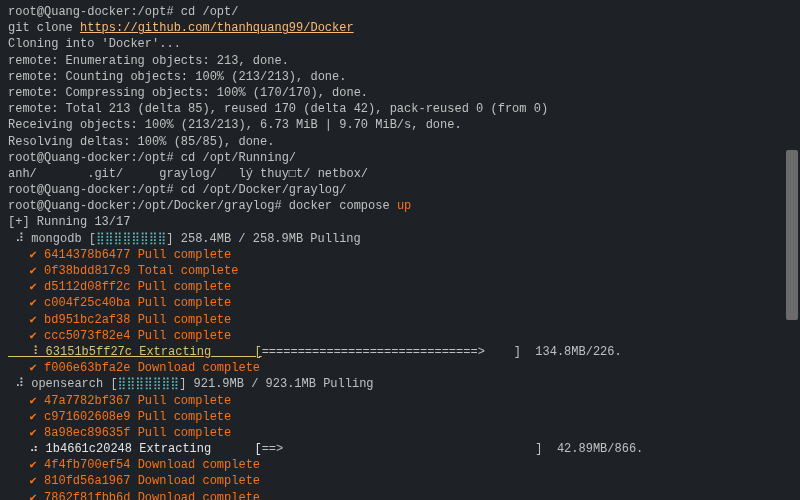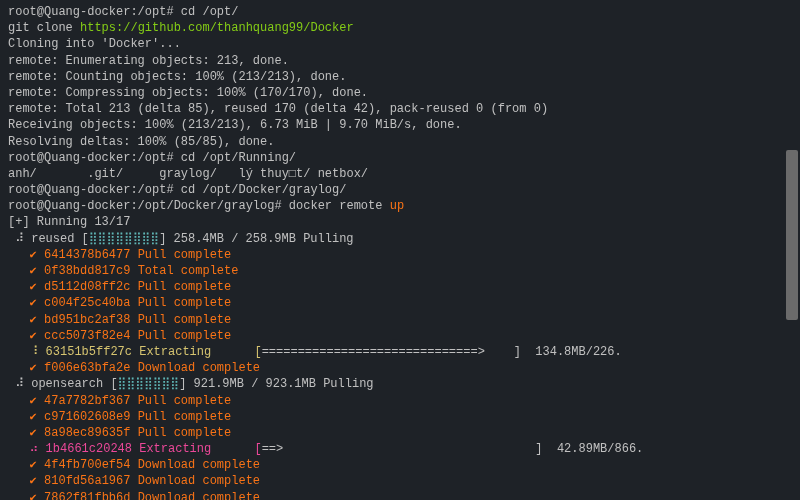--- a/index.html
+++ b/index.html
@@ -9,24 +9,24 @@
       font-family: 'Consolas', 'Courier New', monospace;
       font-size: 12px;
       line-height: 1.35;
       padding: 4px 8px;
       width: 800px;
       height: 500px;
       overflow: hidden;
       white-space: nowrap;
     }
     .term-line { white-space: pre; }
-    .link { color: #84cc16; }
+    .link { color: #fdba74; text-decoration: underline; }
     .green { color: #f97316; }
-    .yellow { color: #d6c470; }
-    .orange { color: #ec4899; }
+    .yellow { color: #d6c470; text-decoration: underline; }
+    .orange { color: #e5e5e5; }
     .cyan-bar { color: #5fb5b5; }
     .layer { color: #c0c0c0; }
     .scrollbar {
       position: fixed;
       right: 2px;
       top: 150px;
       width: 12px;
       height: 170px;
       background: #6b6b6b;
       border-radius: 2px;
@@ -40,23 +40,23 @@
 <div class="term-line">Cloning into 'Docker'...</div>
 <div class="term-line">remote: Enumerating objects: 213, done.</div>
 <div class="term-line">remote: Counting objects: 100% (213/213), done.</div>
 <div class="term-line">remote: Compressing objects: 100% (170/170), done.</div>
 <div class="term-line">remote: Total 213 (delta 85), reused 170 (delta 42), pack-reused 0 (from 0)</div>
 <div class="term-line">Receiving objects: 100% (213/213), 6.73 MiB | 9.70 MiB/s, done.</div>
 <div class="term-line">Resolving deltas: 100% (85/85), done.</div>
 <div class="term-line"><span>root@Quang-docker:/opt# </span><span>cd /opt/Running/</span></div>
 <div class="term-line">anh/       .git/     graylog/   lý thuy□t/ netbox/</div>
 <div class="term-line"><span>root@Quang-docker:/opt# </span><span>cd /opt/Docker/graylog/</span></div>
-<div class="term-line"><span>root@Quang-docker:/opt/Docker/graylog# </span><span>docker remote </span><span class="green">up</span></div>
+<div class="term-line"><span>root@Quang-docker:/opt/Docker/graylog# </span><span>docker compose </span><span class="green">up</span></div>
 <div class="term-line">[+] Running 13/17</div>
-<div class="term-line"><span> ⠼ reused [</span><span class="cyan-bar">⣿⣿⣿⣿⣿⣿⣿⣿</span><span>] 258.4MB / 258.9MB Pulling</span></div>
+<div class="term-line"><span> ⠼ mongodb [</span><span class="cyan-bar">⣿⣿⣿⣿⣿⣿⣿⣿</span><span>] 258.4MB / 258.9MB Pulling</span></div>
 <div class="term-line green">   ✔ 6414378b6477 Pull complete</div>
 <div class="term-line green">   ✔ 0f38bdd817c9 Total complete</div>
 <div class="term-line green">   ✔ d5112d08ff2c Pull complete</div>
 <div class="term-line green">   ✔ c004f25c40ba Pull complete</div>
 <div class="term-line green">   ✔ bd951bc2af38 Pull complete</div>
 <div class="term-line green">   ✔ ccc5073f82e4 Pull complete</div>
 <div class="term-line"><span class="yellow">   ⠸ 63151b5ff27c Extracting      [</span><span class="layer">==============================&gt;</span><span class="layer">    ]  134.8MB/226.</span></div>
 <div class="term-line green">   ✔ f006e63bfa2e Download complete</div>
 <div class="term-line"><span> ⠼ opensearch [</span><span class="cyan-bar">⣿⣿⣿⣿⣿⣿⣿</span><span>] 921.9MB / 923.1MB Pulling</span></div>
 <div class="term-line green">   ✔ 47a7782bf367 Pull complete</div>

